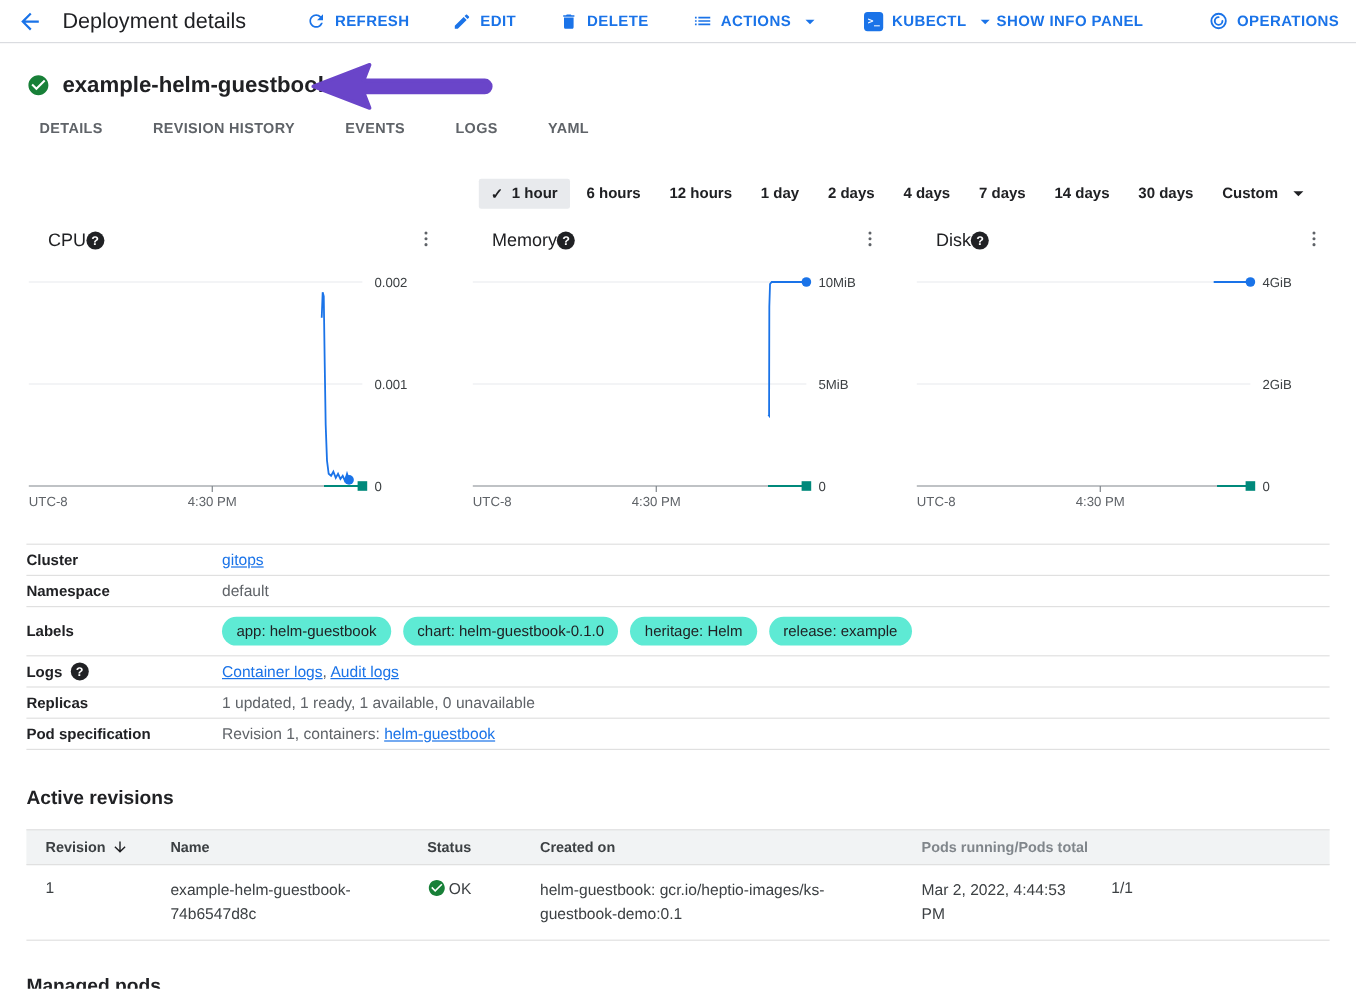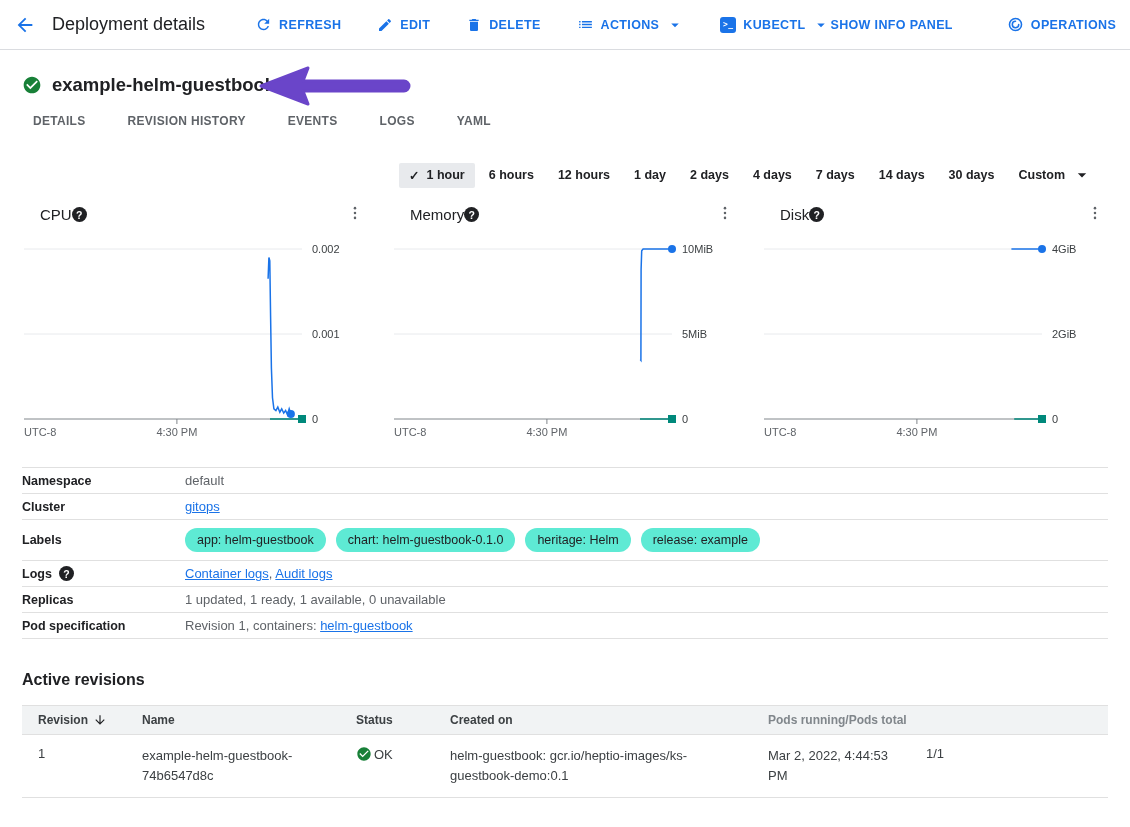--- a/index.html
+++ b/index.html
@@ -1,20 +1,20 @@
 <!DOCTYPE html>
 <html><head>
 <meta charset="utf-8">
 <style>
   * { box-sizing: border-box; margin: 0; padding: 0; }
   html,body { width:1130px; height:827px; overflow:hidden; background:#fff;
     font-family:"Liberation Sans", sans-serif; color:#202124; }
 
   
-  .topbar { height:50px; display:flex; align-items:center; padding:0 24px 0 14px;
+  .topbar { height:36px; display:flex; align-items:center; padding:0 24px 0 14px;
     border-bottom:1px solid #dadce0; background:#fff; }
   .icon-btn { background:none; border:none; cursor:pointer; display:flex; align-items:center; }
   .topbar h1 { font-size:18px; font-weight:400; color:#202124; margin-left:16px; white-space:nowrap; }
   .tb-btn { background:none; border:none; cursor:pointer; display:flex; align-items:center; gap:7px;
     color:#1a73e8; font-family:inherit; font-size:12.5px; font-weight:bold; letter-spacing:.35px; white-space:nowrap; }
   .main-actions { display:flex; gap:36px; margin-left:50px; }
   .right-actions { display:flex; align-items:center; gap:54px; margin-left:auto; }
   .kubectl-box { width:16px; height:16px; background:#1a73e8; border-radius:3px; color:#fff;
     font-family:"DejaVu Sans Mono", monospace; font-size:8px; font-weight:bold;
     display:flex; align-items:center; justify-content:center; }
@@ -275,26 +275,26 @@
         <polyline points="249.4,14.0 280.0,14.0" fill="none" stroke="#1a73e8" stroke-width="1.5"></polyline>
         <circle cx="280" cy="14" r="4" fill="#1a73e8"></circle>
         <polyline points="252.2,184.0 280.0,184.0" fill="none" stroke="#00897b" stroke-width="1.5"></polyline>
         <rect x="276" y="180" width="8" height="8" fill="#00897b"></rect>
       </svg>
   </div>
 </section>
 
 <section class="metadata">
   <div class="meta-row">
+    <span class="meta-label">Cluster</span>
+    <span class="meta-value"><span class="link">gitops</span></span>
+  </div>
+  <div class="meta-row">
     <span class="meta-label">Namespace</span>
     <span class="meta-value">default</span>
-  </div>
-  <div class="meta-row">
-    <span class="meta-label">Cluster</span>
-    <span class="meta-value"><span class="link">gitops</span></span>
   </div>
   <div class="meta-row">
     <span class="meta-label">Labels</span>
     <span class="pills">
       <span class="pill">app: helm-guestbook</span>
       <span class="pill">chart: helm-guestbook-0.1.0</span>
       <span class="pill">heritage: Helm</span>
       <span class="pill">release: example</span>
     </span>
   </div>

